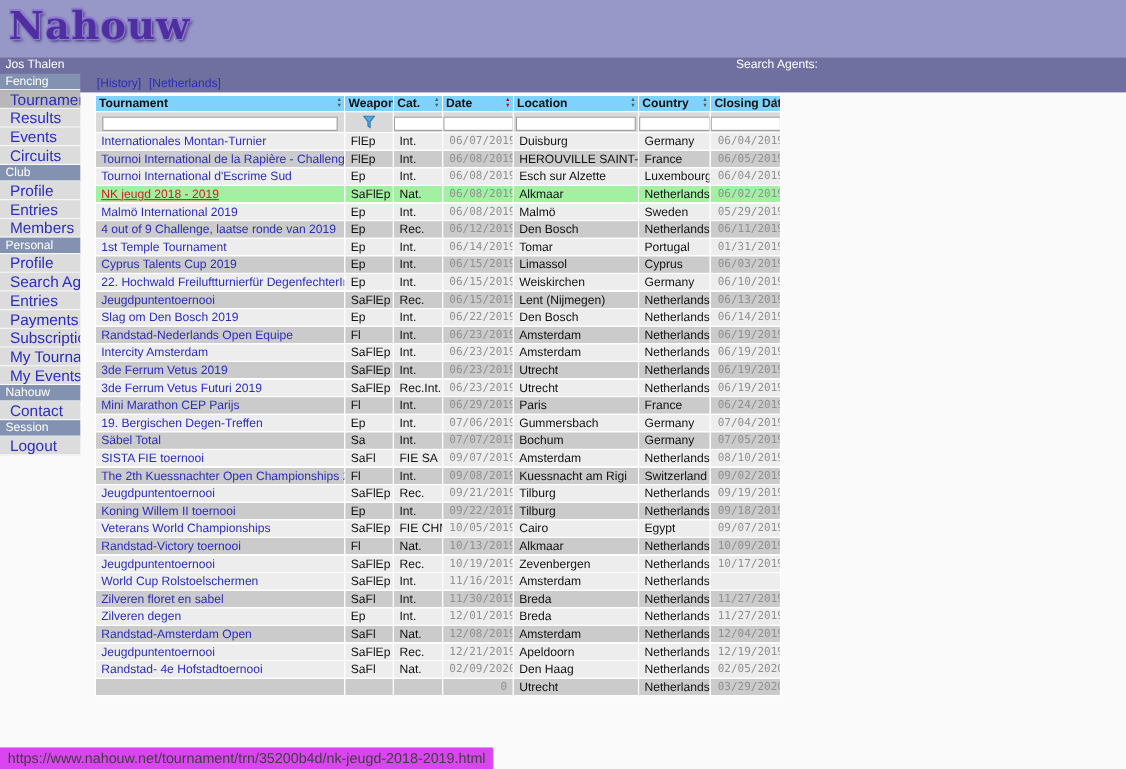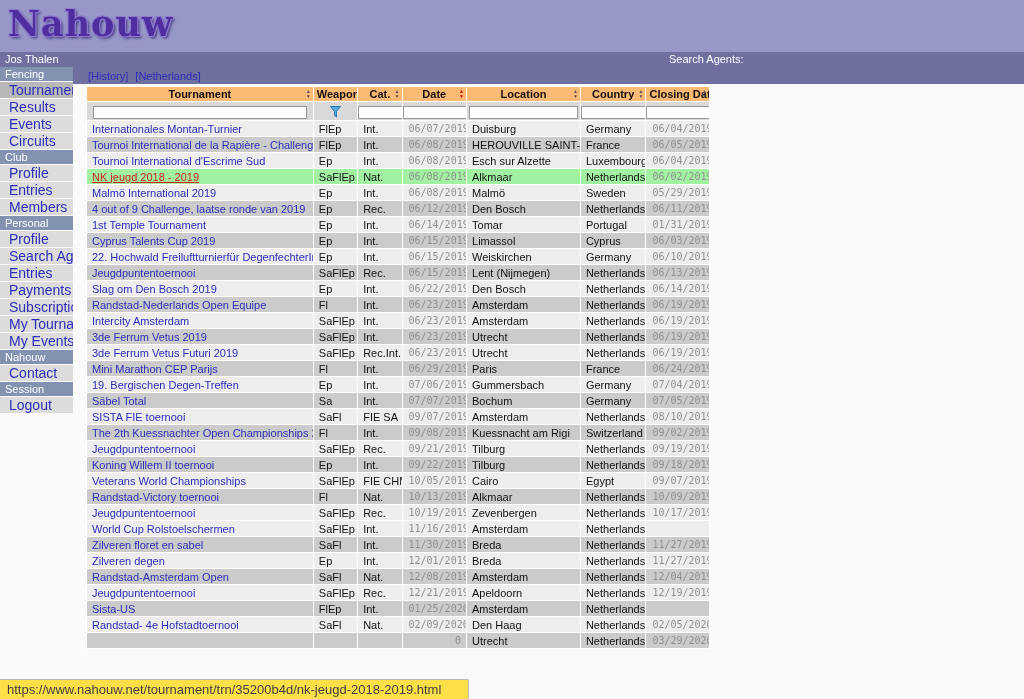--- a/index.html
+++ b/index.html
@@ -26,44 +26,44 @@
            white-space:nowrap;overflow:hidden}
   .sb-item.selected{background:#b8b8b8}
 
   
   .main{position:absolute;left:86px;top:67px;padding-top:3px}
   .crumbs{font-size:11px;margin:0 0 3px 2px;height:13px}
   .crumb{color:#2d2db8;margin-right:7px;cursor:pointer}
 
   table{border-collapse:collapse;table-layout:fixed;width:624px}
   th,td{border:1px solid #fff;overflow:hidden;white-space:nowrap;box-sizing:border-box}
-  thead th.hcell{background:#fdba74;font-size:11px;height:15px;padding:0 3px;
-                 font-weight:bold;text-align:center;position:relative;color:#111}
+  thead th.hcell{background:#7dd3fc;font-size:11px;height:15px;padding:0 3px;
+                 font-weight:bold;text-align:left;position:relative;color:#111}
   .sort{position:absolute;right:2px;top:2px;font-size:5px;line-height:4.5px;
         color:#555;white-space:pre;cursor:pointer}
   .sort.active{color:#cc0000}
   thead th.fcell{background:#d9d9d9;height:17px;padding:0;text-align:center;vertical-align:middle}
   input.flt{width:92%;height:11px;border:1px solid #999;margin:0;padding:0 2px;
             font-size:10px;background:#fff;display:inline-block}
   th.funnel svg{vertical-align:middle}
 
   tbody td{font-size:11px;height:16px;padding:0 0 0 5px;color:#111}
   tr.light td{background:#ededed}
   tr.dark td{background:#cbcbcb}
   tr.hl td{background:#a2f1a2}
   td.date{font-family:"DejaVu Sans Mono",monospace;font-size:10px;color:#909090;padding-left:6px}
   a.tlink{color:#2d2db8;text-decoration:none;cursor:pointer}
   tr.hl a.tlink{color:#cc2222;text-decoration:underline;font-weight:normal}
   tr.partial td:nth-child(4){text-align:right;padding-right:5px}
 
   
-  .statusbar{position:absolute;left:0;bottom:0;width:441px;height:17px;background:#fde047;
+  .statusbar{position:absolute;left:0;bottom:0;width:441px;height:17px;background:#d946ef;
              border-top:1px solid #b9b9b9;border-right:1px solid #b9b9b9;
              border-top-right-radius:2px;font-size:13px;color:#3f3f3f;
-             padding:2px 20px 0 7px;z-index:5;white-space:nowrap;overflow:hidden}
+             padding:2px 0 0 7px;z-index:5;white-space:nowrap;overflow:hidden}
 </style>
 </head>
 <body>
 
 <div class="hdr">
   <span class="logo">Nahouw</span>
 </div>
 
 <div class="userbar">
   <span class="user">Jos Thalen</span>
@@ -398,29 +398,20 @@
         </tr>
         <tr class="light">
           <td class="tcell"><a class="tlink" href="#">Jeugdpuntentoernooi</a></td>
           <td class="wcell">SaFlEp</td>
           <td class="ccell">Rec.</td>
           <td class="date">12/21/2019</td>
           <td class="lcell">Apeldoorn</td>
           <td class="cocell">Netherlands</td>
           <td class="date">12/19/2019</td>
         </tr>
-        <tr class="dark">
-          <td class="tcell"><a class="tlink" href="#">Sista-US</a></td>
-          <td class="wcell">FlEp</td>
-          <td class="ccell">Int.</td>
-          <td class="date">01/25/2020</td>
-          <td class="lcell">Amsterdam</td>
-          <td class="cocell">Netherlands</td>
-          <td class="date"></td>
-        </tr>
         <tr class="light">
           <td class="tcell"><a class="tlink" href="#">Randstad- 4e Hofstadtoernooi</a></td>
           <td class="wcell">SaFl</td>
           <td class="ccell">Nat.</td>
           <td class="date">02/09/2020</td>
           <td class="lcell">Den Haag</td>
           <td class="cocell">Netherlands</td>
           <td class="date">02/05/2020</td>
         </tr>
         <tr class="dark partial">

